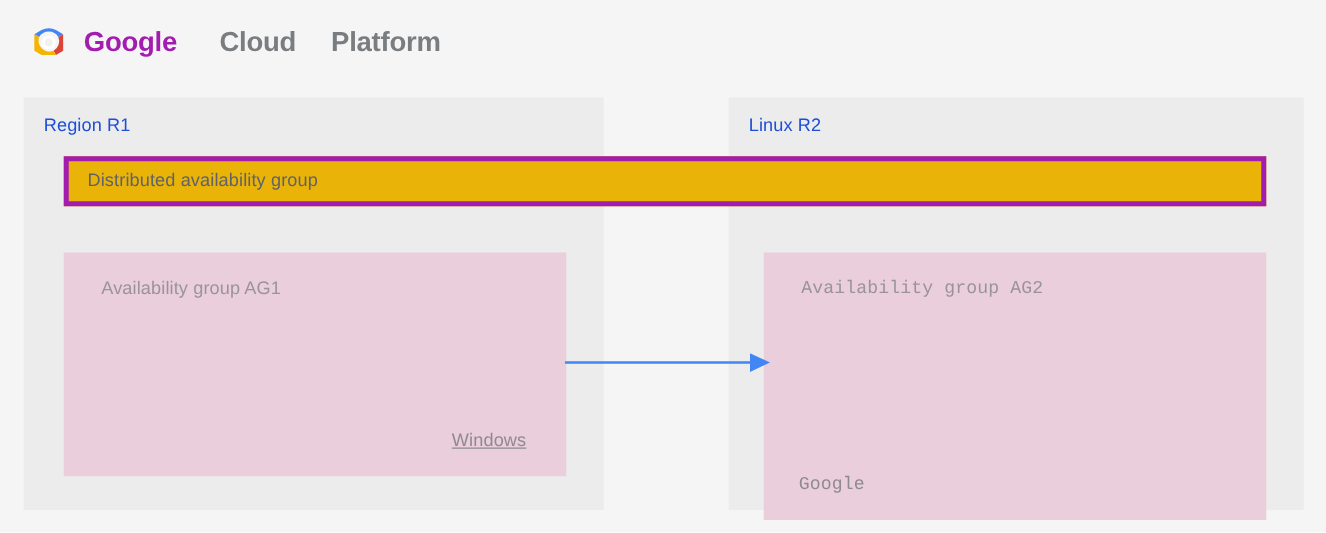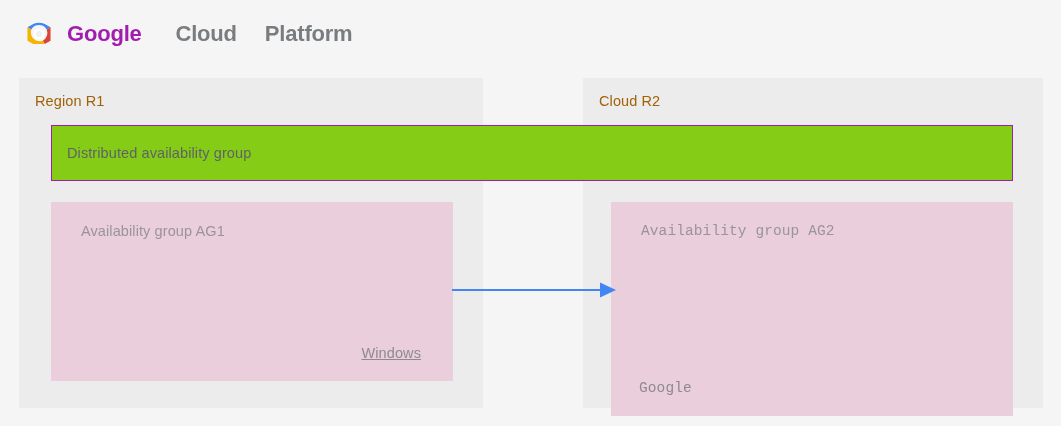--- a/index.html
+++ b/index.html
@@ -74,34 +74,34 @@
     left: 583px;
     top: 78px;
     width: 460px;
     height: 330px;
   }
   .region-label {
     position: absolute;
     left: 16px;
     top: 15px;
     font-size: 14.5px;
-    color: #a16207;
+    color: #1d4ed8;
     letter-spacing: 0.1px;
     white-space: nowrap;
   }
 
   
   #distributed-ag-box {
     position: absolute;
     left: 51px;
     top: 125px;
     width: 962px;
-    height: 56px;
-    background: #84cc16;
-    border: 1px solid #a21caf;
+    height: 40px;
+    background: #eab308;
+    border: 4px solid #a21caf;
     box-sizing: border-box;
   }
   #distributed-ag-label {
     position: absolute;
     left: 15px;
     top: 50%;
     transform: translateY(-50%);
     font-size: 14.5px;
     color: #5f6368;
     letter-spacing: 0.1px;
@@ -186,21 +186,21 @@
       </svg>
       <div id="brand-text"><span class="word-google">Google</span> <span class="word-cloud">Cloud</span><span class="word-platform">Platform</span></div>
     </div>
   </div>
 
   <div class="region-panel" id="region-panel-r1">
     <div class="region-label">Region R1</div>
   </div>
 
   <div class="region-panel" id="region-panel-r2">
-    <div class="region-label">Cloud R2</div>
+    <div class="region-label">Linux R2</div>
   </div>
 
   <div id="distributed-ag-box">
     <div id="distributed-ag-label">Distributed availability group</div>
   </div>
 
   <div class="ag-box" id="ag-box-1">
     <div class="ag-title">Availability group AG1</div>
     <div class="os-label" id="os-label-windows">Windows</div>
   </div>

